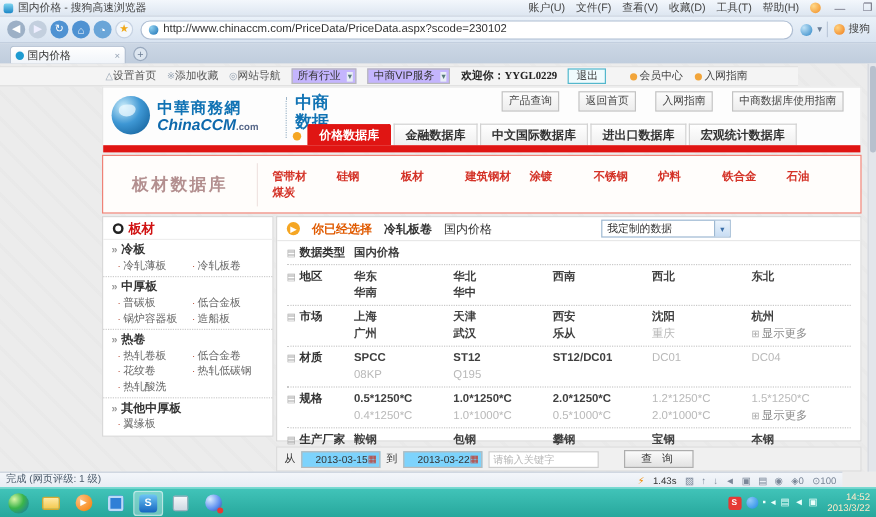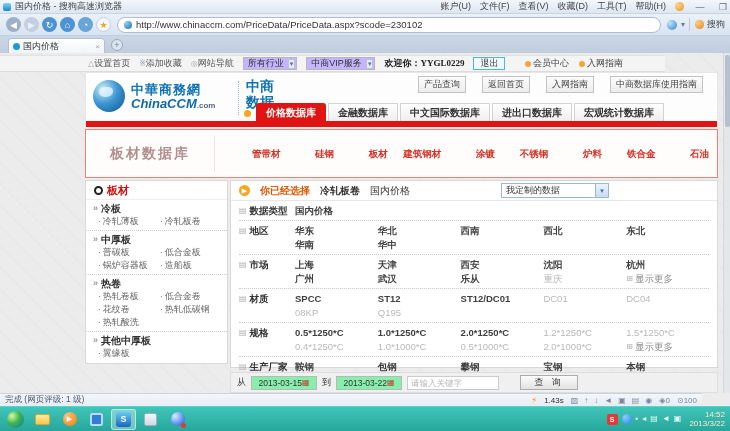--- a/index.html
+++ b/index.html
@@ -63,21 +63,21 @@
   .nav-marker{width:7px;height:7px;border-radius:50%;background:#f5a623;margin:0 3px 4px 0;}
   .ntab{height:18px;display:flex;align-items:center;padding:0 9px;font-size:10px;font-weight:bold;color:#333;background:linear-gradient(#ffffff,#efefef);border:1px solid #d2d2d2;border-bottom:none;}
   .ntab.active{background:#e01513;color:#fff;border-color:#e01513;border-radius:3px 3px 0 0;}
   .redbar{position:absolute;left:0;bottom:0;width:100%;height:6px;background:#e01513;}
 
   .catpanel{position:absolute;top:76px;left:85px;width:633px;height:49px;background:#fffdfb;border:1px solid #ef8277;display:flex;align-items:center;}
   .cat-title{width:128px;text-align:center;font-size:14px;font-weight:bold;letter-spacing:2px;color:#b38f8f;}
   .cat-div{width:1px;height:36px;background:#f0e4e2;}
   .cat-grid{flex:1;padding:2px 8px 2px 12px;}
   .cat-row{display:grid;grid-template-columns:repeat(9,1fr);line-height:13px;}
-  .cat-link{font-size:9.5px;font-weight:bold;color:#d43227;white-space:nowrap;text-align:right;}
+  .cat-link{font-size:9.5px;font-weight:bold;color:#d43227;white-space:nowrap;}
 
   .sidebar{position:absolute;top:127px;left:85px;width:143px;height:184px;background:#fff;border:1px solid #d9d9d9;}
   .sb-title{height:19px;display:flex;align-items:center;gap:4px;padding-left:8px;border-bottom:1px solid #eee;}
   .sb-ring{width:9px;height:9px;border:2.5px solid #222;border-radius:50%;}
   .sb-title-text{font-size:11px;font-weight:bold;color:#d01212;}
   .sb-group{padding:2px 5px 2px 7px;border-bottom:1px dotted #ccc;}
   .sb-group:last-child{border-bottom:none;}
   .sb-glabel{font-size:10px;font-weight:bold;color:#333;display:flex;gap:3px;align-items:center;line-height:13px;}
   .sb-chev{color:#999;font-size:9px;}
   .sb-items{display:grid;grid-template-columns:1fr 1fr;padding-left:5px;}
@@ -98,21 +98,21 @@
   .flabel{width:56px;flex:none;display:flex;gap:3px;align-items:flex-start;font-size:9.5px;font-weight:bold;color:#333;line-height:14px;}
   .flabel .menu-ico{color:#a8a8a8;font-size:8px;line-height:14px;}
   .fitems{flex:1;display:grid;grid-template-columns:repeat(5,1fr);line-height:14px;}
   .fi{font-size:9.5px;white-space:nowrap;}
   .fi-on{color:#3f3f3f;font-weight:bold;}
   .fi-off{color:#b9b9b9;}
   .fi-more{color:#8a8a8a;display:flex;gap:2px;align-items:center;}
   .more-ico{color:#aaa;font-size:8px;}
 
   .datebar{position:absolute;top:319px;left:230px;width:488px;height:21px;background:#f0f0f0;border:1px solid #ddd;display:flex;align-items:center;gap:5px;padding:0 6px;font-size:9px;color:#333;}
-  .datebox{width:66px;height:14px;background:#86efac;border:1px solid #b9b9b9;display:flex;align-items:center;justify-content:center;padding:0 2px;font-size:8.5px;color:#333;}
+  .datebox{width:66px;height:14px;background:#7dd3fc;border:1px solid #b9b9b9;display:flex;align-items:center;justify-content:flex-end;padding:0 2px;font-size:8.5px;color:#333;}
   .cal-ico{color:#c0392b;font-size:8px;line-height:8px;}
   .kw-input{width:92px;height:14px;border:1px solid #ccc;background:#fff;font-size:8.5px;padding:0 3px;color:#333;font-family:inherit;}
   .kw-input::placeholder{color:#b5b5b5;}
   .query-btn{width:58px;height:15px;margin-left:16px;background:linear-gradient(#fbfbfb,#e2e2e2);border:1px solid #adadad;font-size:9px;letter-spacing:3px;color:#333;font-family:Liberation Serif, serif;}
 
   .statusbar{position:absolute;top:393px;left:0;width:702px;height:13px;background:linear-gradient(#f3f6fa,#e7ecf3);border-top:1px solid #c9d2de;display:flex;align-items:center;font-size:8.5px;color:#4a5a6a;padding:0 5px;}
   .status-right{margin-left:auto;display:flex;gap:7px;align-items:center;color:#7b8798;font-size:8px;}
   .bolt{color:#f08a00;}
   .speed{color:#333;}
 
@@ -247,20 +247,23 @@
             <span class="cat-link">管带材</span>
             <span class="cat-link">硅钢</span>
             <span class="cat-link">板材</span>
             <span class="cat-link">建筑钢材</span>
             <span class="cat-link">涂镀</span>
             <span class="cat-link">不锈钢</span>
             <span class="cat-link">炉料</span>
             <span class="cat-link">铁合金</span>
             <span class="cat-link">石油</span>
           </div>
+          <div class="cat-row">
+            <span class="cat-link">煤炭</span>
+          </div>
         </div>
     </div>
 
     <div class="sidebar">
       <div class="sb-title">
         <span class="sb-ring"></span>
         <span class="sb-title-text">板材</span>
       </div>
       <div id="sb-groups">
           <div class="sb-group">

